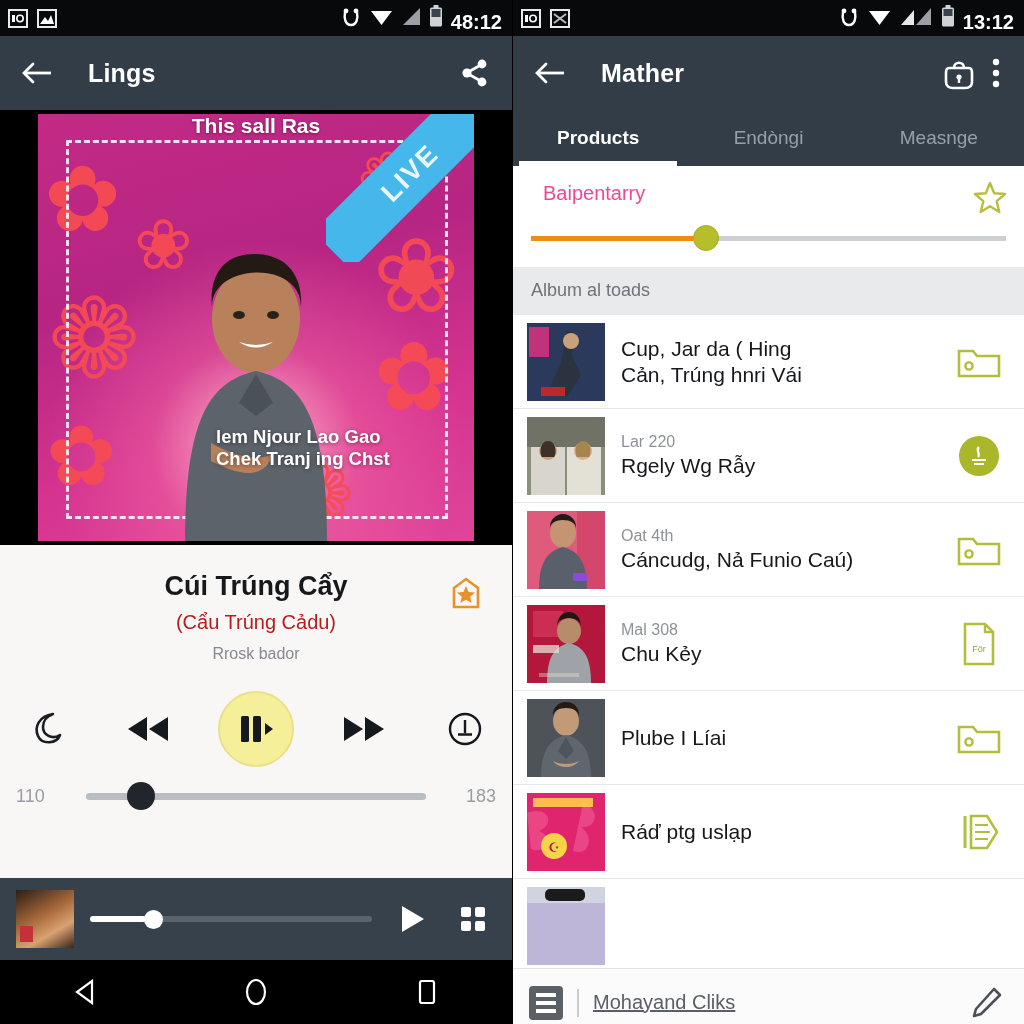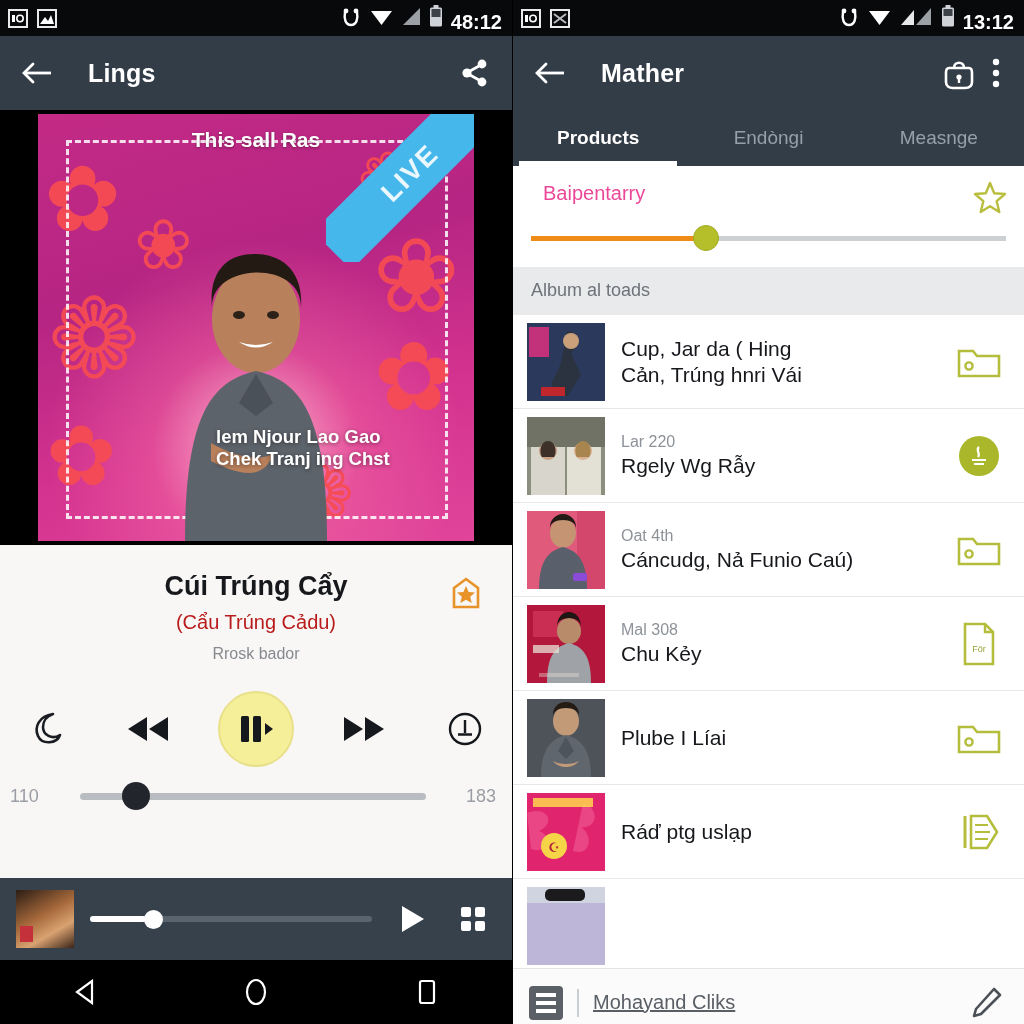--- a/index.html
+++ b/index.html
@@ -39,21 +39,21 @@
   .art-wrap { position:relative; width:512px; height:435px; background:#000; }
   .art { position:absolute; left:38px; top:4px; width:436px; height:427px;
     background:
       radial-gradient(circle at 50% 78%, rgba(255,190,210,.95) 0%, rgba(255,120,170,.35) 26%, rgba(0,0,0,0) 52%),
       linear-gradient(165deg,#c32a86 0%,#b62583 38%,#d4338f 70%,#e0459a 100%);
     overflow:hidden; }
   .orn { position:absolute; color:#f74c52; opacity:.92; font-size:92px; line-height:1;
     font-family:"DejaVu Serif", serif; pointer-events:none; }
   .dashed { position:absolute; left:28px; top:26px; right:26px; bottom:22px;
     border:3px dashed rgba(255,255,255,.85); }
-  .art-top-text { position:absolute; top:14px; left:0; right:0; text-align:center;
+  .art-top-text { position:absolute; top:0; left:0; right:0; text-align:center;
     color:#fff; font-weight:bold; font-size:21px; text-shadow:0 1px 3px rgba(0,0,0,.4); }
   .ribbon { position:absolute; right:-2px; top:-2px; width:150px; height:150px;
     overflow:hidden; }
   .ribbon-inner { position:absolute; right:-44px; top:34px; width:220px; height:54px;
     background:#46b7ea; transform:rotate(-45deg); display:flex; align-items:center;
     justify-content:center; color:#eaf7ff; font-weight:bold; font-size:27px;
     letter-spacing:2px; }
   .art-caption { position:absolute; right:30px; bottom:70px; width:228px;
     color:#fff; font-weight:bold; font-size:18.5px; line-height:1.22;
     text-shadow:0 1px 4px rgba(0,0,0,.45); }
@@ -65,21 +65,21 @@
   .np-title { padding-top:26px; text-align:center; font-size:27px; font-weight:bold;
     color:#16181c; }
   .np-sub { text-align:center; font-size:20px; color:#b91c1c; margin-top:9px; }
   .np-artist { text-align:center; font-size:16px; color:#868a90; margin-top:11px; }
   .np-badge { position:absolute; right:30px; top:32px; }
   .controls { display:flex; align-items:center; justify-content:space-between;
     padding:28px 16px 0 16px; }
   .ctrl { width:62px; height:62px; display:flex; align-items:center; justify-content:center; }
   .play-btn { width:76px; height:76px; border-radius:50%; background:#f6ef9a;
     border:2px solid #e9e08a; display:flex; align-items:center; justify-content:center; }
-  .seekrow { display:flex; align-items:center; gap:14px; padding:16px 16px 0 10px; }
+  .seekrow { display:flex; align-items:center; gap:14px; padding:16px 16px 0 16px; }
   .seek-time { font-size:18px; color:#9a9ea4; width:56px; }
   .seek-time.right { text-align:right; }
   .seek { position:relative; flex:1; height:26px; display:flex; align-items:center; }
   .seek-track { position:absolute; left:0; right:0; height:7px; border-radius:4px;
     background:#b9bcc0; }
   .seek-thumb { position:absolute; width:28px; height:28px; border-radius:50%;
     background:#22262c; }
 
   
   .mini { position:absolute; left:0; bottom:64px; width:512px; height:82px;

